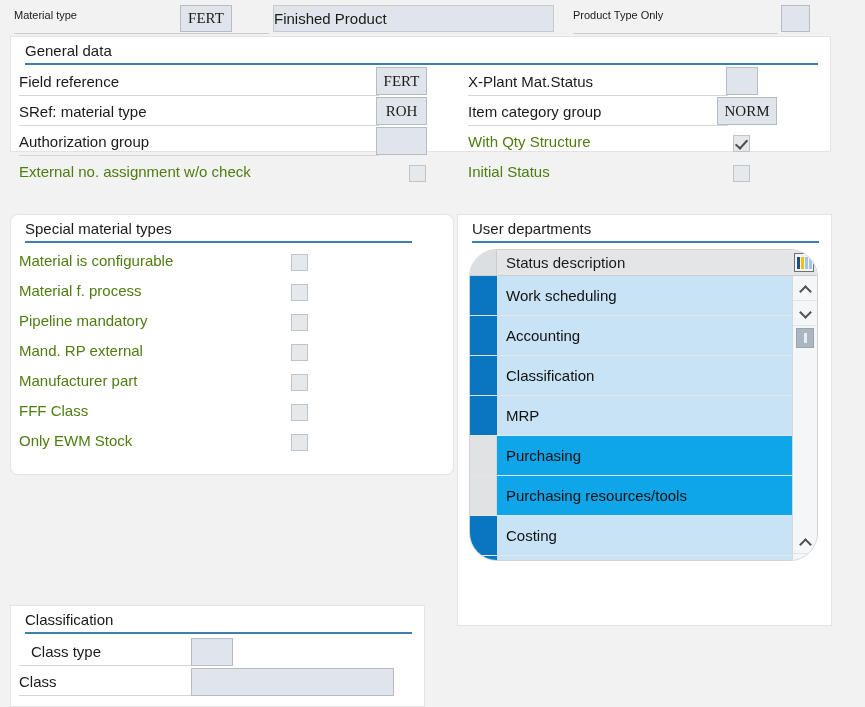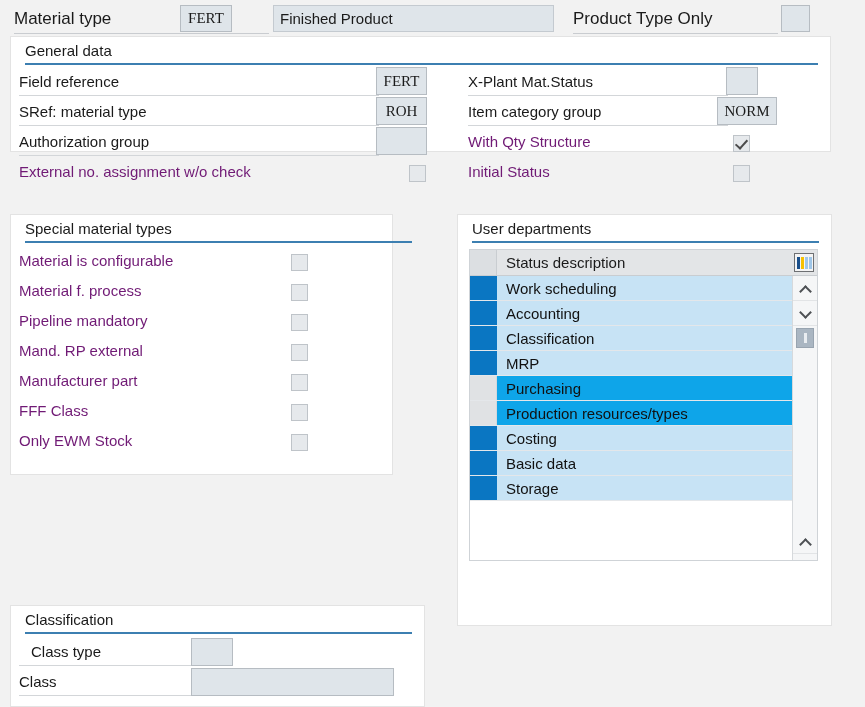--- a/index.html
+++ b/index.html
@@ -13,61 +13,61 @@
     overflow: hidden;
   }
   .page { position: relative; width: 865px; height: 707px; }
 
   
   .topbar {
     position: absolute; left: 0; top: 0; width: 865px; height: 38px;
     background: #f2f2f2;
   }
   .tb-label {
-    position: absolute; top: 9px; font-size: 17px; color: #1a1a1a;
+    position: absolute; top: 9px; font-size: 11px; color: #1a1a1a;
     white-space: nowrap;
   }
   .tb-underline {
     position: absolute; height: 1px; background: #c9ccd0;
   }
   .fld {
     position: absolute;
     background: #dfe5ea;
     border: 1px solid #b6bcc2;
     font-family: "Liberation Serif", serif;
     font-size: 15px;
     color: #1a1a1a;
     display: flex; align-items: center; justify-content: center;
     line-height: 1;
   }
   .fld.flat {
     font-family: "Liberation Sans", sans-serif;
     justify-content: flex-start;
-    padding-left: 6px;
+    padding-left: 0;
     border-color: #c4cad0;
   }
 
   
   .panel {
     position: absolute;
     background: #ffffff;
     border: 1px solid #e3e3e3;
   }
   .panel-title {
     position: absolute; left: 14px; top: 5px;
     font-size: 15px; color: #1a1a1a; white-space: nowrap;
   }
   .panel-rule {
     position: absolute; left: 14px; height: 2px; background: #3c7fb1;
   }
 
   .row-label {
     position: absolute; font-size: 15px; color: #1a1a1a; white-space: nowrap;
   }
-  .row-label.dim { color: #701a75; }
+  .row-label.dim { color: #4d7c0f; }
   .row-underline { position: absolute; height: 1px; background: #d3d6d9; }
 
   
   .cb {
     position: absolute; width: 17px; height: 17px;
     background: #e6e9ec; border: 1px solid #bfc4c9;
   }
   .cb.checked::after {
     content: "";
     position: absolute; left: 4px; top: 1px;
@@ -104,21 +104,21 @@
     display: flex; align-items: center; justify-content: center;
     gap: 1px;
   }
   .col-icon i { display: block; width: 3px; height: 12px; }
   .col-icon i.b { background: #1a4f8a; }
   .col-icon i.y { background: #f6c000; }
   .col-icon i.l { background: #9fc6e8; }
 
   .tbl-body { position: relative; }
   .trow {
-    position: relative; height: 25px;
+    position: relative; height: 40px;
     border-bottom: 1px solid #e4e7ea;
     display: flex; align-items: center; text-align: center;
   }
   .trow .sel {
     width: 27px; height: 100%;
     border-right: 1px solid #d4d8dc;
     flex: 0 0 27px;
   }
   .trow .txt {
     padding-left: 9px; font-size: 15px; color: #111; white-space: nowrap;
@@ -202,21 +202,21 @@
     <div class="row-underline" style="left:457px; top:88px; width:260px;"></div>
     <div class="fld" style="left:706px; top:60px; width:60px; height:28px;">NORM</div>
 
     <div class="row-label dim" style="left:457px; top:96px;">With Qty Structure</div>
     <div class="cb checked" style="left:722px; top:98px;"></div>
 
     <div class="row-label dim" style="left:457px; top:126px;">Initial Status</div>
     <div class="cb" style="left:722px; top:128px;"></div>
   </div>
 
-  <div class="panel" style="left:10px; top:214px; width:383px; height:261px;">
+  <div class="panel" style="left:10px; top:214px; width:444px; height:261px;border-radius:8px;">
     <div class="panel-title">Special material types</div>
     <div class="panel-rule" style="top:26px; width:387px;"></div>
 
     <div class="row-label dim" style="left:8px; top:37px;">Material is configurable</div>
     <div class="cb" style="left:280px; top:39px;"></div>
 
     <div class="row-label dim" style="left:8px; top:67px;">Material f. process</div>
     <div class="cb" style="left:280px; top:69px;"></div>
 
     <div class="row-label dim" style="left:8px; top:97px;">Pipeline mandatory</div>
@@ -246,21 +246,21 @@
 
     <div class="row-label" style="left:8px; top:67px;">Class</div>
     <div class="row-underline" style="left:8px; top:89px; width:176px;"></div>
     <div class="fld" style="left:180px; top:62px; width:203px; height:28px;"></div>
   </div>
 
   <div class="panel" style="left:457px; top:214px; width:375px; height:412px;">
     <div class="panel-title">User departments</div>
     <div class="panel-rule" style="top:26px; width:347px;"></div>
 
-    <div class="tbl-wrap" style="left:11px; top:34px; width:349px; height:312px;">
+    <div class="tbl-wrap" style="left:11px; top:34px; width:349px; height:312px;border-radius:28px;">
 
       <div class="tbl-head">
         <div class="corner"></div>
         <div class="htext">Status description</div>
         <div class="col-icon">
           <i class="b"></i>
             <i class="y"></i>
             <i class="l"></i>
             <i class="l"></i>
         </div>
@@ -282,21 +282,21 @@
         <div class="trow on">
           <div class="sel"></div>
           <div class="txt">MRP</div>
         </div>
         <div class="trow off">
           <div class="sel"></div>
           <div class="txt">Purchasing</div>
         </div>
         <div class="trow off">
           <div class="sel"></div>
-          <div class="txt">Production resources/types</div>
+          <div class="txt">Purchasing resources/tools</div>
         </div>
         <div class="trow on">
           <div class="sel"></div>
           <div class="txt">Costing</div>
         </div>
         <div class="trow on">
           <div class="sel"></div>
           <div class="txt">Basic data</div>
         </div>
         <div class="trow on">

